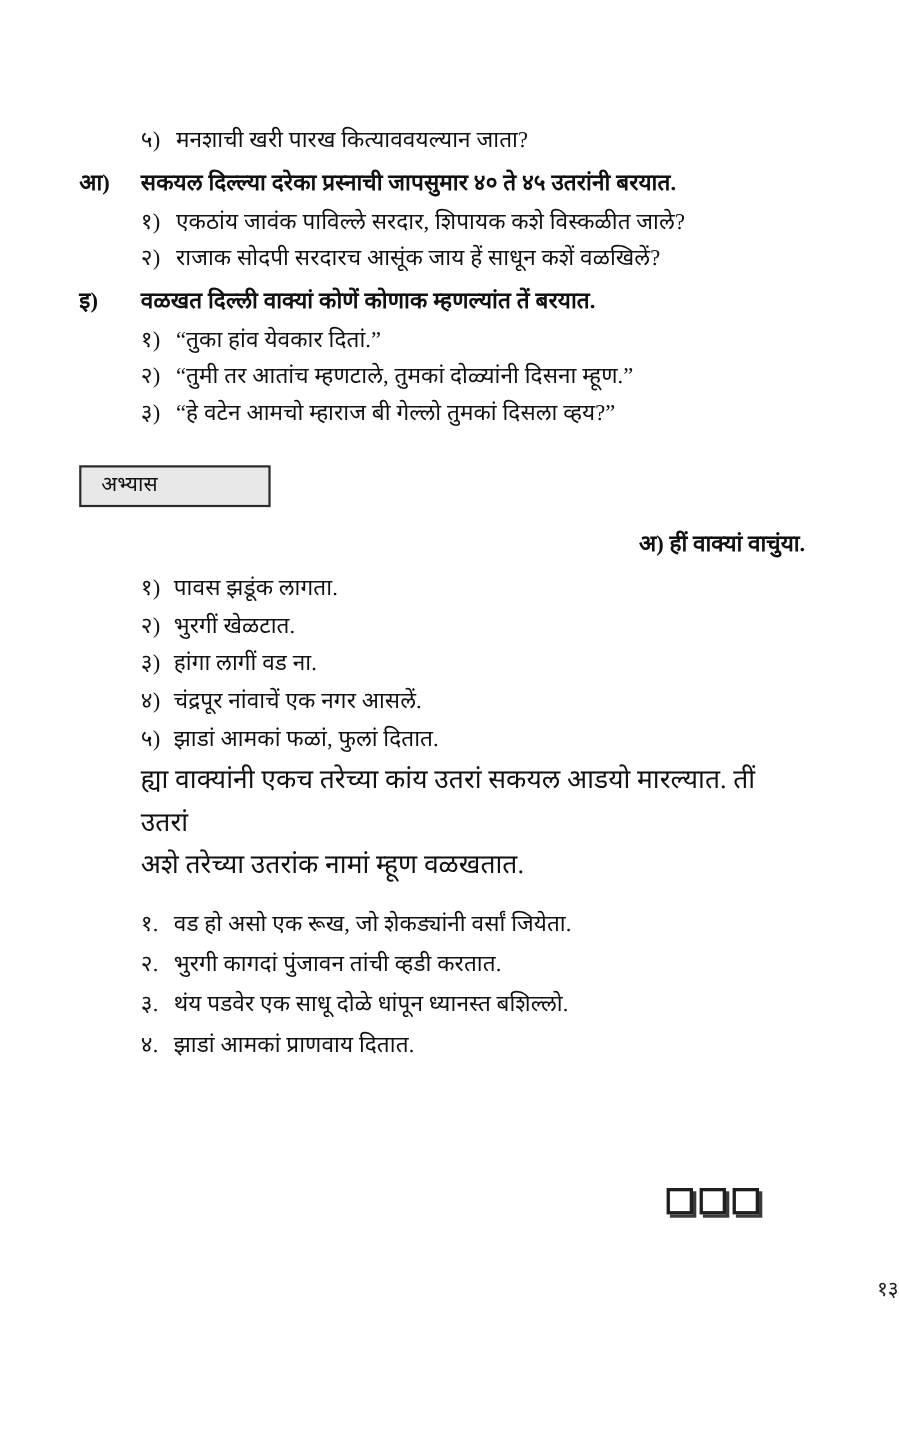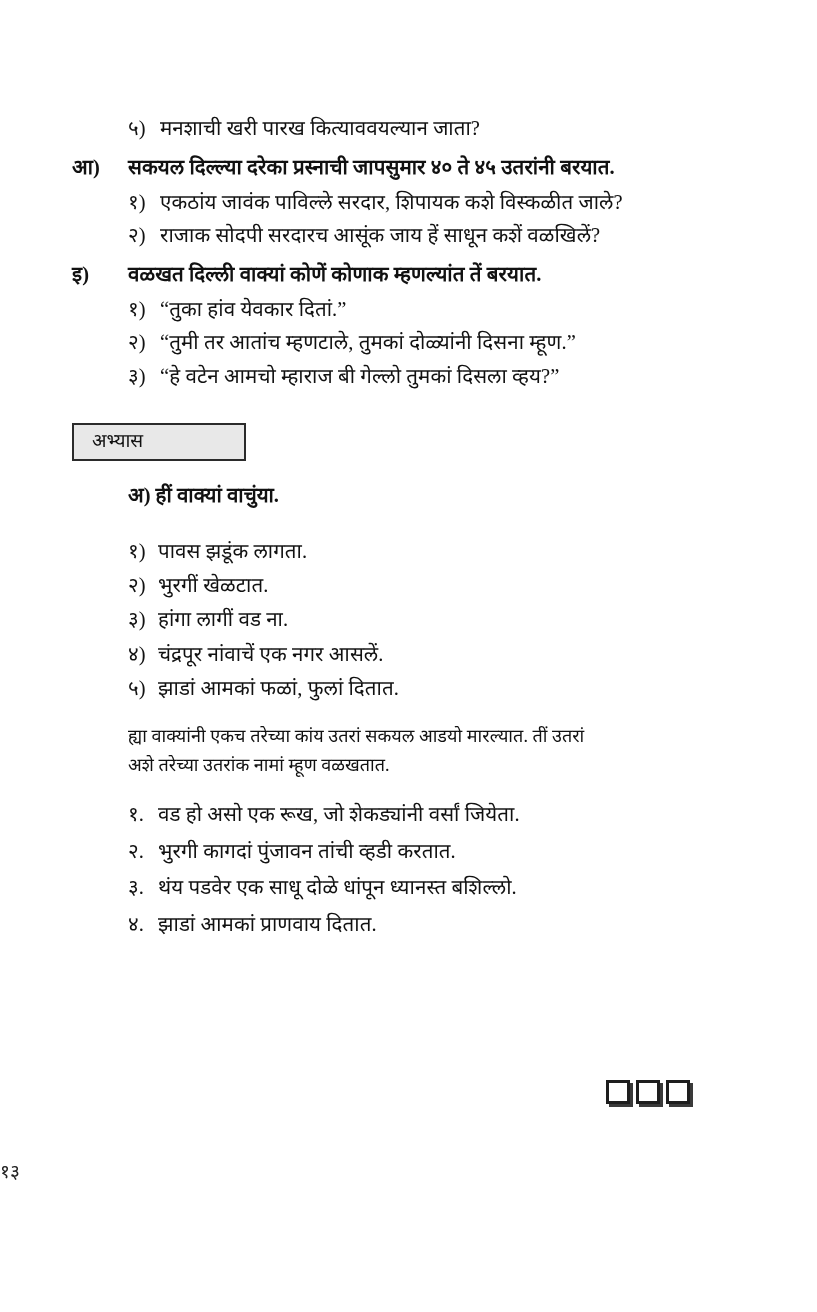--- a/index.html
+++ b/index.html
@@ -94,36 +94,36 @@
   
   .exercise {
     margin-left: 56px;
     margin-top: 18px;
   }
 
   .ex-head {
     font-weight: bold;
     font-size: 20.5px;
     line-height: 1.6;
-    margin-bottom: 22px;
+    margin-bottom: 6px;
+    text-align: right;
   }
 
   .ex-item {
     font-size: 20.5px;
     line-height: 1.68;
     letter-spacing: 0.1px;
   }
   .ex-item .marker {
     width: 30px;
   }
 
   .para {
-    font-size: 18px;
+    font-size: 24px;
     line-height: 1.62;
-    margin-top: 16px;
     letter-spacing: 0.05px;
   }
   .para p {
     margin: 0;
   }
 
   .final-list {
     margin-top: 16px;
   }
   .final-item {
@@ -150,21 +150,21 @@
     background: #ffffff;
     box-shadow: 3px 3px 0 0 #3a3a3a;
   }
 
   
   .page-number {
     position: absolute;
     left: 0;
     top: 1158px;
     width: 817px;
-    text-align: left;
+    text-align: right;
     font-size: 19px;
     color: #222222;
   }
 </style>
 </head>
 <body>
 
 <div class="page">
 
   <div class="content">

